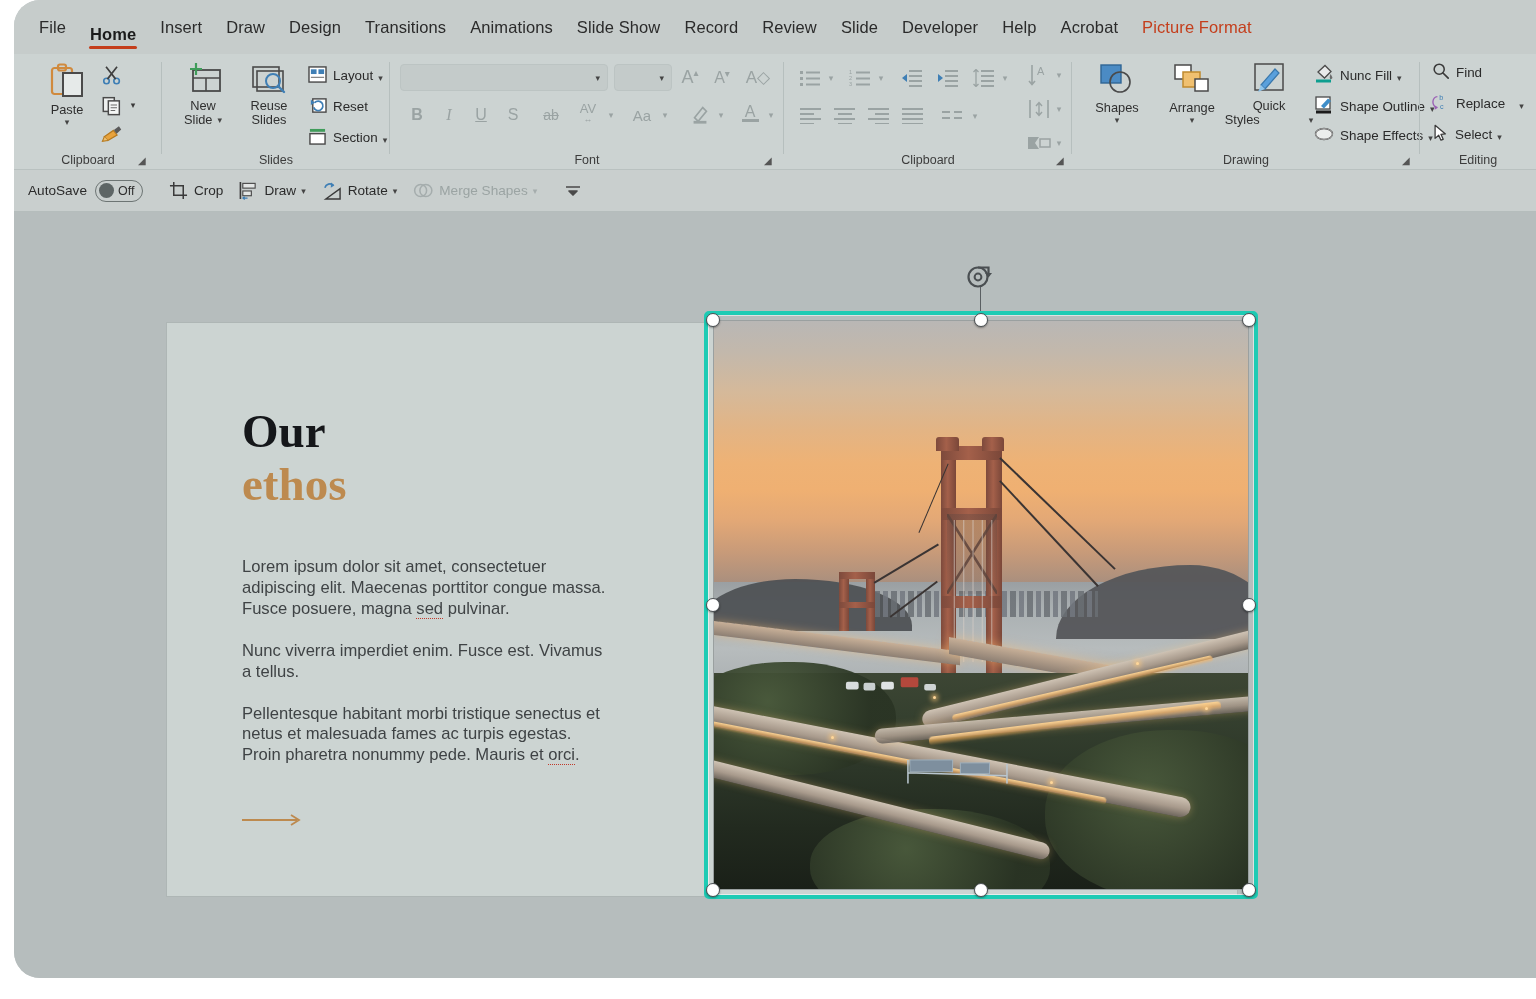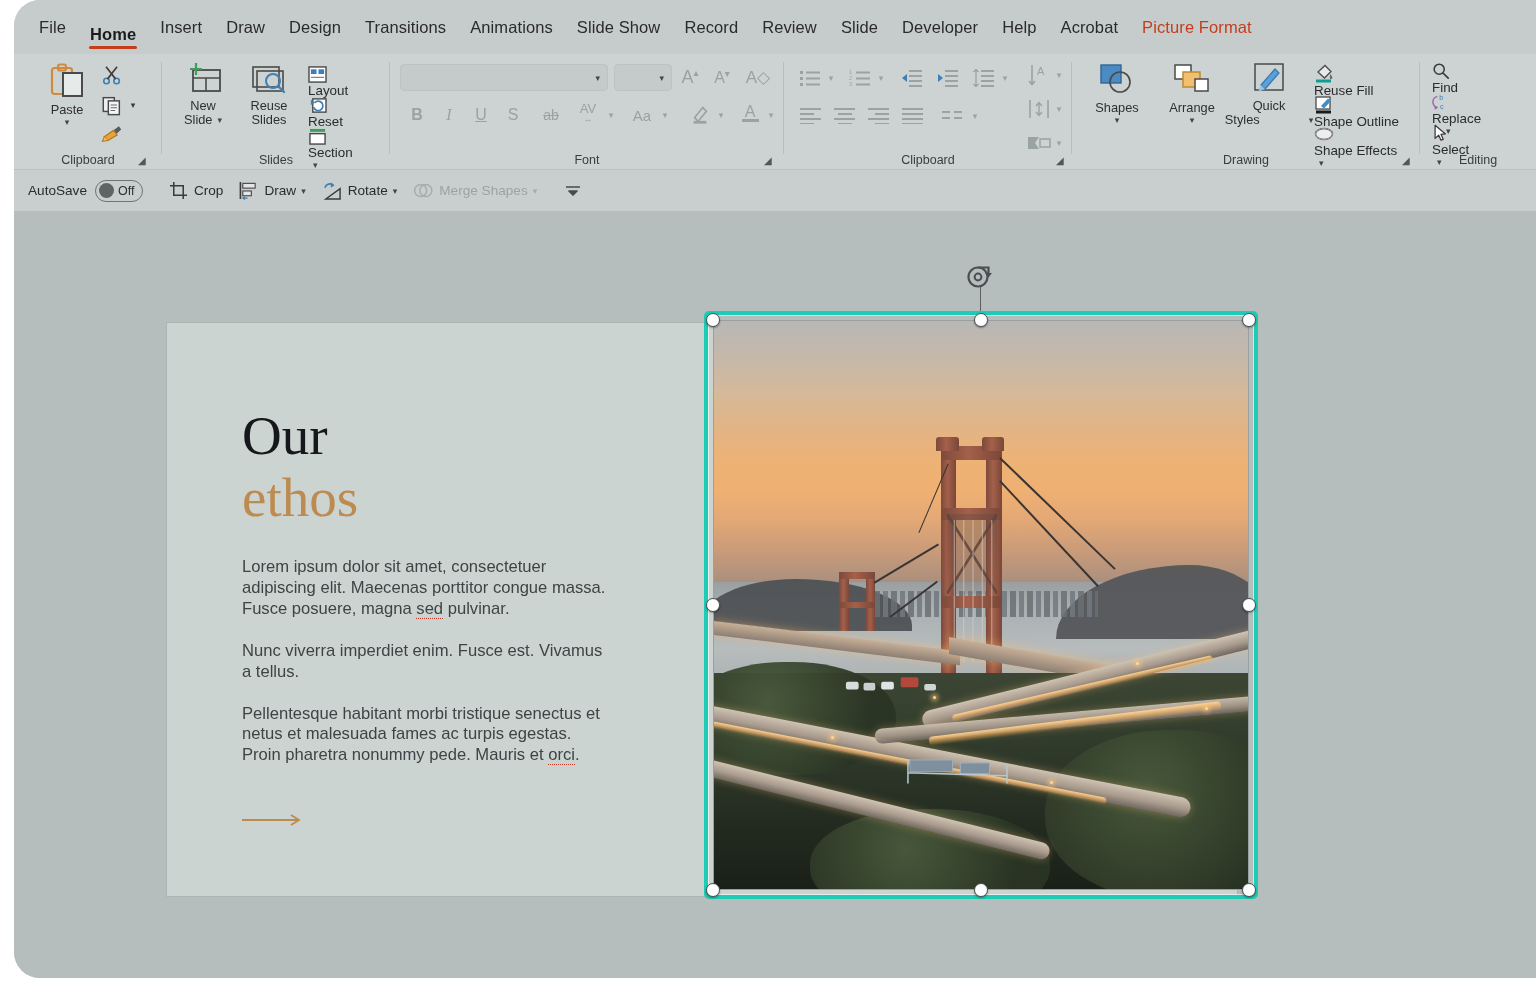--- a/index.html
+++ b/index.html
@@ -79,24 +79,23 @@
 
   .btn {
     position: absolute;
     display: flex; flex-direction: column;
     align-items: center; justify-content: flex-start;
     font-size: 12.8px; color: #2f2f2f;
     cursor: default; text-align: center;
     line-height: 1.12;
   }
   .lbl-row {
-    position: absolute; display: flex; align-items: flex-start;
+    position: absolute; display: flex; align-items: flex-end;
     font-size: 13.4px; color: #2b2b2b; cursor: default;
     white-space: nowrap;
-    flex-direction: column;
   }
   .lbl-row .ic { margin-right: 6px; display: flex; align-items: center; }
   .chev { font-size: 9px; margin-left: 5px; color: #444; }
 
   .iconbtn {
     position: absolute;
     display: flex; align-items: center; justify-content: center;
     color: #3a3a3a; cursor: default;
   }
   .iconbtn.dis { color: #9aa3a3; }
@@ -153,22 +152,22 @@
   .slide {
     position: absolute;
     left: 152px; top: 110px;
     width: 1072px; height: 575px;
     background: #ccd4d2;
     border: 1px solid #aeb6b5;
   }
   .slide-title {
     position: absolute; left: 75px; top: 82px;
     font-family: "Liberation Serif", "DejaVu Serif", serif;
-    font-size: 55px; line-height: 1.12;
-    color: #15171a; font-weight: 400;
+    font-size: 47px; line-height: 1.12;
+    color: #15171a; font-weight: 700;
   }
   .slide-title .gold { color: #bd8a4f; display: block; }
   .slide-body {
     position: absolute; left: 75px; top: 234px;
     width: 372px;
     font-size: 16.6px; line-height: 1.26;
     color: #3f4345;
   }
   .slide-body p { margin: 0 0 21px 0; }
   .sp { border-bottom: 1.6px dotted #c0392b; padding-bottom:0px; }
@@ -703,21 +702,21 @@
       </div>
 
       <div class="lbl-row" style="left:242px;top:10px;">
         <span class="ic">
           <svg width="20" height="19" viewBox="0 0 20 19">
             <path d="M4 8 L11 1.5 L17 7.5 L10.5 14 Z" fill="#e8eaea" stroke="#4a4a4a" stroke-width="1.3"></path>
             <path d="M16.5 10 c2 3 2.5 4 1 5 -1.5 1 -2.5 -1 -1 -5" fill="#6b6b6b"></path>
             <rect x="2" y="15.5" width="15" height="3" fill="#0e9e8f"></rect>
           </svg>
         </span>
-        <span>Reuse Fill</span>
+        <span>Nunc Fill</span>
         <span class="chev">▾</span>
       </div>
 
       <div class="lbl-row" style="left:242px;top:41px;">
         <span class="ic">
           <svg width="20" height="19" viewBox="0 0 20 19">
             <rect x="2" y="2" width="14" height="12" fill="#fff" stroke="#4a4a4a" stroke-width="1.3"></rect>
             <path d="M7 11 L14 3.5 L17 6 L10 13.5 Z" fill="#3f8ec9"></path>
             <rect x="2" y="15.5" width="15" height="3" fill="#1b1b1b"></rect>
           </svg>

